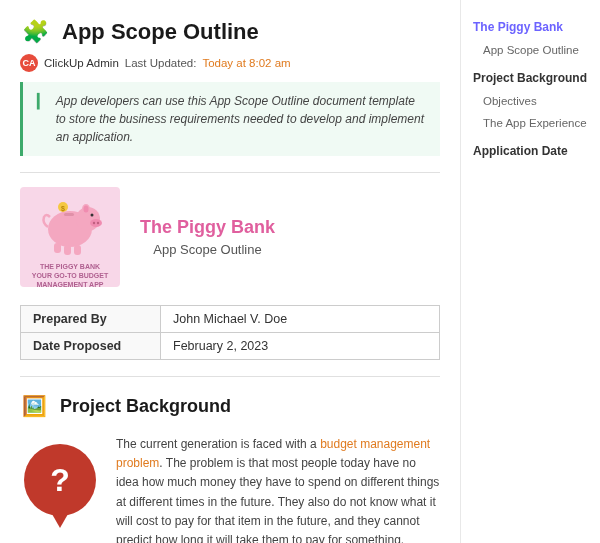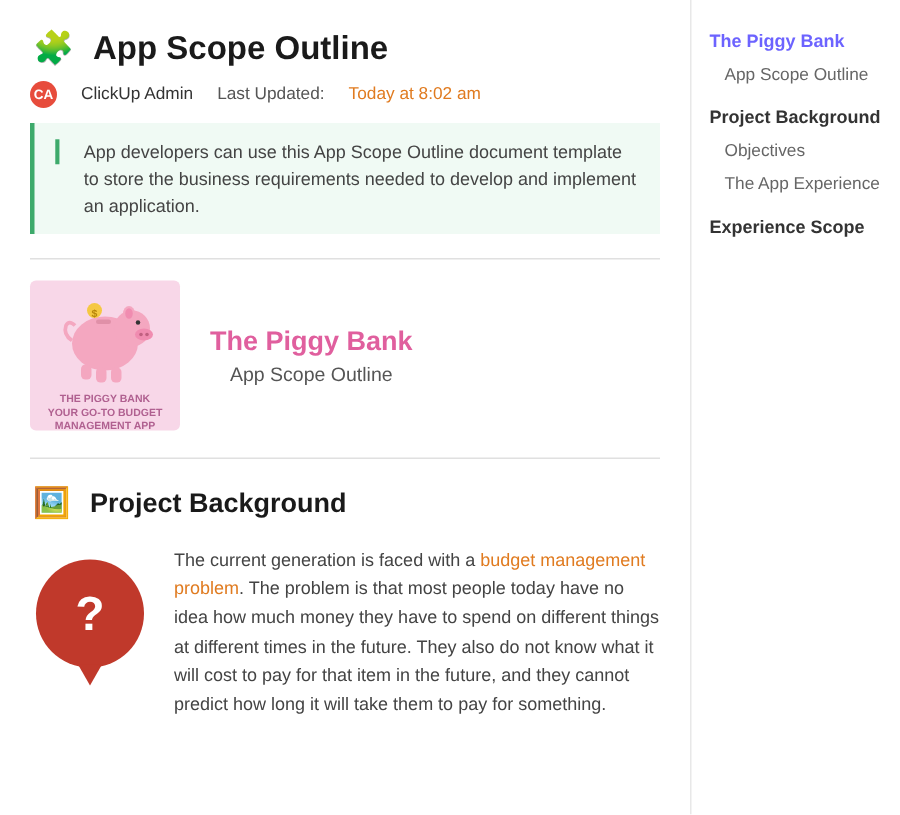--- a/index.html
+++ b/index.html
@@ -38,21 +38,21 @@
     .page-title {
       font-size: 22px;
       font-weight: 700;
       color: #1a1a1a;
     }
 
     
     .meta-row {
       display: flex;
       align-items: center;
-      gap: 16px;
+      gap: 6px;
       margin-bottom: 10px;
       font-size: 11.5px;
       color: #555;
     }
     .avatar-badge {
       width: 18px;
       height: 18px;
       border-radius: 50%;
       background: #e74c3c;
       color: #fff;
@@ -82,21 +82,21 @@
       display: flex;
       gap: 8px;
       align-items: flex-start;
     }
     .info-box-icon {
       color: #3daa6b;
       font-size: 14px;
       margin-top: 1px;
       flex-shrink: 0;
     }
-    .info-box-text { line-height: 1.5; }
+    .info-box-text { line-height: 1.5; font-style: italic; }
 
     
     .divider {
       border: none;
       border-top: 1px solid #e0e0e0;
       margin: 14px 0;
     }
 
     
     .hero-section {
@@ -309,20 +309,32 @@
           THE PIGGY BANK<br>YOUR GO-TO BUDGET<br>MANAGEMENT APP
         </div>
       </div>
     </div>
     <div class="hero-text">
       <div class="hero-title">The Piggy Bank</div>
       <div class="hero-subtitle">App Scope Outline</div>
     </div>
   </div>
 
+  <table class="info-table">
+    <tbody id="info-table-body">
+        <tr>
+          <td>Prepared By</td>
+          <td>John Michael V. Doe</td>
+        </tr>
+        <tr>
+          <td>Date Proposed</td>
+          <td>February 2, 2023</td>
+        </tr>
+      </tbody>
+  </table>
 
   <hr class="divider">
 
   <div class="section-header">
     <div class="section-icon">🖼️</div>
     <h2 class="section-title">Project Background</h2>
   </div>
 
   <div class="problem-section">
     <div class="problem-image">
@@ -345,15 +357,15 @@
 
 </div>
 
 <div class="right-sidebar">
   <div id="toc-container">
       <div class="toc-item active">The Piggy Bank</div>
       <div class="toc-item indent">App Scope Outline</div>
       <div class="toc-item section-head">Project Background</div>
       <div class="toc-item indent">Objectives</div>
       <div class="toc-item indent">The App Experience</div>
-      <div class="toc-item section-head">Experience Scope</div>
+      <div class="toc-item section-head">Application Date</div>
     </div>
 </div>
 
 </body></html>

